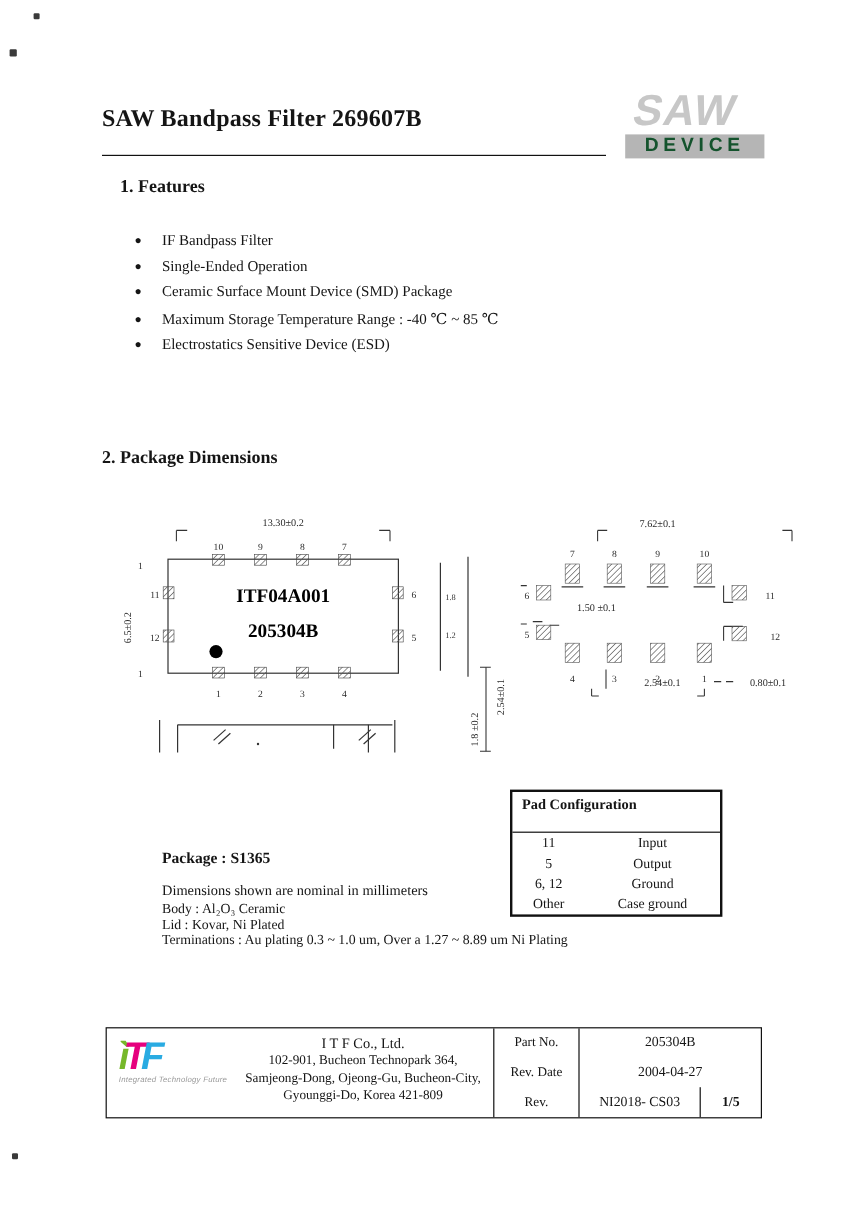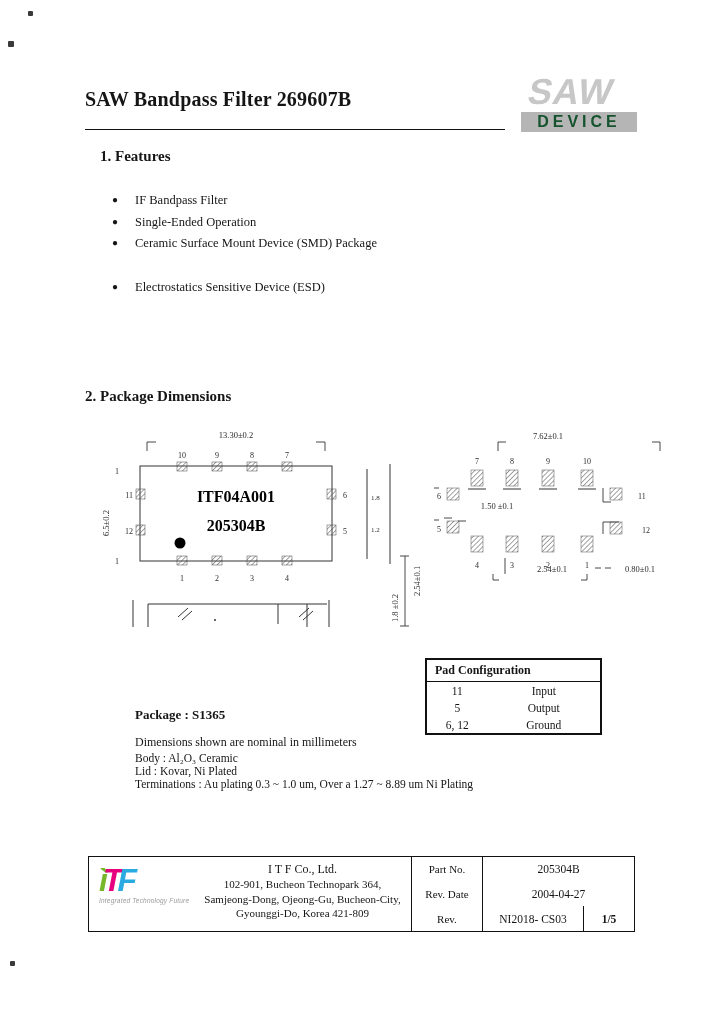--- a/index.html
+++ b/index.html
@@ -21,35 +21,35 @@
   }
   .device-bar {
     margin:2px auto 0 auto; width:116px; height:20px; background:#b5b5b5;
     color:#14532d; font-family:"Liberation Sans","DejaVu Sans",sans-serif;
     font-size:16px; font-weight:bold; letter-spacing:4px; line-height:20px;
   }
 
   
   .section-h { font-size:15px; font-weight:bold; }
   .features-h { left:100px; top:148px; }
-  .pkg-h { left:85px; top:388px; }
+  .pkg-h { left:85px; top:374px; }
 
   .feature-item { left:112px; width:430px; font-size:12.5px; }
   .feature-item .bullet { display:inline-block; width:23px; font-size:10px; vertical-align:1px; }
 
   
   .drawing-svg { left:100px; top:424px; }
   .dim-txt { font-size:8.5px; fill:#2b2b2b; }
   .pin-txt { font-size:8px; fill:#2b2b2b; }
   .tiny-txt { font-size:7px; fill:#2b2b2b; }
   .part-txt { font-size:16px; font-weight:bold; fill:#000; font-family:"Liberation Serif","DejaVu Serif",serif; }
 
   
   .pad-table { left:425px; top:658px; width:173px; border:2px solid #111; background:#fff; }
-  .pt-header { font-size:12px; font-weight:bold; padding:3px 0 3px 8px; border-bottom:1.5px solid #111; }
+  .pt-header { font-size:12px; font-weight:bold; padding:3px 0 15px 8px; border-bottom:1.5px solid #111; }
   .pt-row { display:grid; grid-template-columns:35% 65%; font-size:11.5px; padding:2.5px 0; }
   .pt-row span { text-align:center; }
 
   .pkg-label { left:135px; top:691px; font-size:13px; font-weight:bold;margin-top:16px; }
   .note-line { left:135px; font-size:11.5px; }
 
   
   .footer { left:88px; top:856px; width:545px; height:74px; border:1.5px solid #111; display:flex; }
   .f-logo-cell { width:95px; padding:6px 0 0 10px; }
   .itf-letters { font-family:"Liberation Sans","DejaVu Sans",sans-serif; font-weight:bold; font-style:italic; font-size:32px; line-height:34px; letter-spacing:-5px; }
@@ -83,20 +83,21 @@
   <div class="abs title-rule"></div>
   <div class="abs saw-logo">
     <div class="saw-word">SAW</div>
     <div class="device-bar">DEVICE</div>
   </div>
 
   <div class="abs section-h features-h">1. Features</div>
   <div class="abs feature-item" style="top:193px;"><span class="bullet">●</span><span>IF Bandpass Filter</span></div>
   <div class="abs feature-item" style="top:215px;"><span class="bullet">●</span><span>Single-Ended Operation</span></div>
   <div class="abs feature-item" style="top:236px;"><span class="bullet">●</span><span>Ceramic Surface Mount Device (SMD) Package</span></div>
+  <div class="abs feature-item" style="top:258px;"><span class="bullet">●</span><span>Maximum Storage Temperature Range : -40 ℃ ~ 85 ℃</span></div>
   <div class="abs feature-item" style="top:280px;"><span class="bullet">●</span><span>Electrostatics Sensitive Device (ESD)</span></div>
 
   <div class="abs section-h pkg-h">2. Package Dimensions</div>
 
   <svg class="abs drawing-svg" width="600" height="215" viewBox="0 0 600 215">
     <defs>
       <pattern id="hatch" width="3.5" height="3.5" patternUnits="userSpaceOnUse" patternTransform="rotate(45)">
         <line x1="0" y1="0" x2="0" y2="3.5" stroke="#555" stroke-width="1.1"></line>
       </pattern>
     </defs>
@@ -234,20 +235,24 @@
       <span>Input</span>
     </div>
     <div class="pt-row">
       <span>5</span>
       <span>Output</span>
     </div>
     <div class="pt-row">
       <span>6, 12</span>
       <span>Ground</span>
     </div>
+    <div class="pt-row">
+      <span>Other</span>
+      <span>Case ground</span>
+    </div>
   </div>
 
   <div class="abs pkg-label">Package : S1365</div>
   <div class="abs note-line" style="top:735px; font-size:12px;">Dimensions shown are nominal in millimeters</div>
   <div class="abs note-line" style="top:752px;">Body : Al₂O₃ Ceramic</div>
   <div class="abs note-line" style="top:765px;">Lid : Kovar, Ni Plated</div>
   <div class="abs note-line" style="top:778px;">Terminations : Au plating 0.3 ~ 1.0 um, Over a 1.27 ~ 8.89 um Ni Plating</div>
 
   <div class="abs footer">
     <div class="f-logo-cell">

